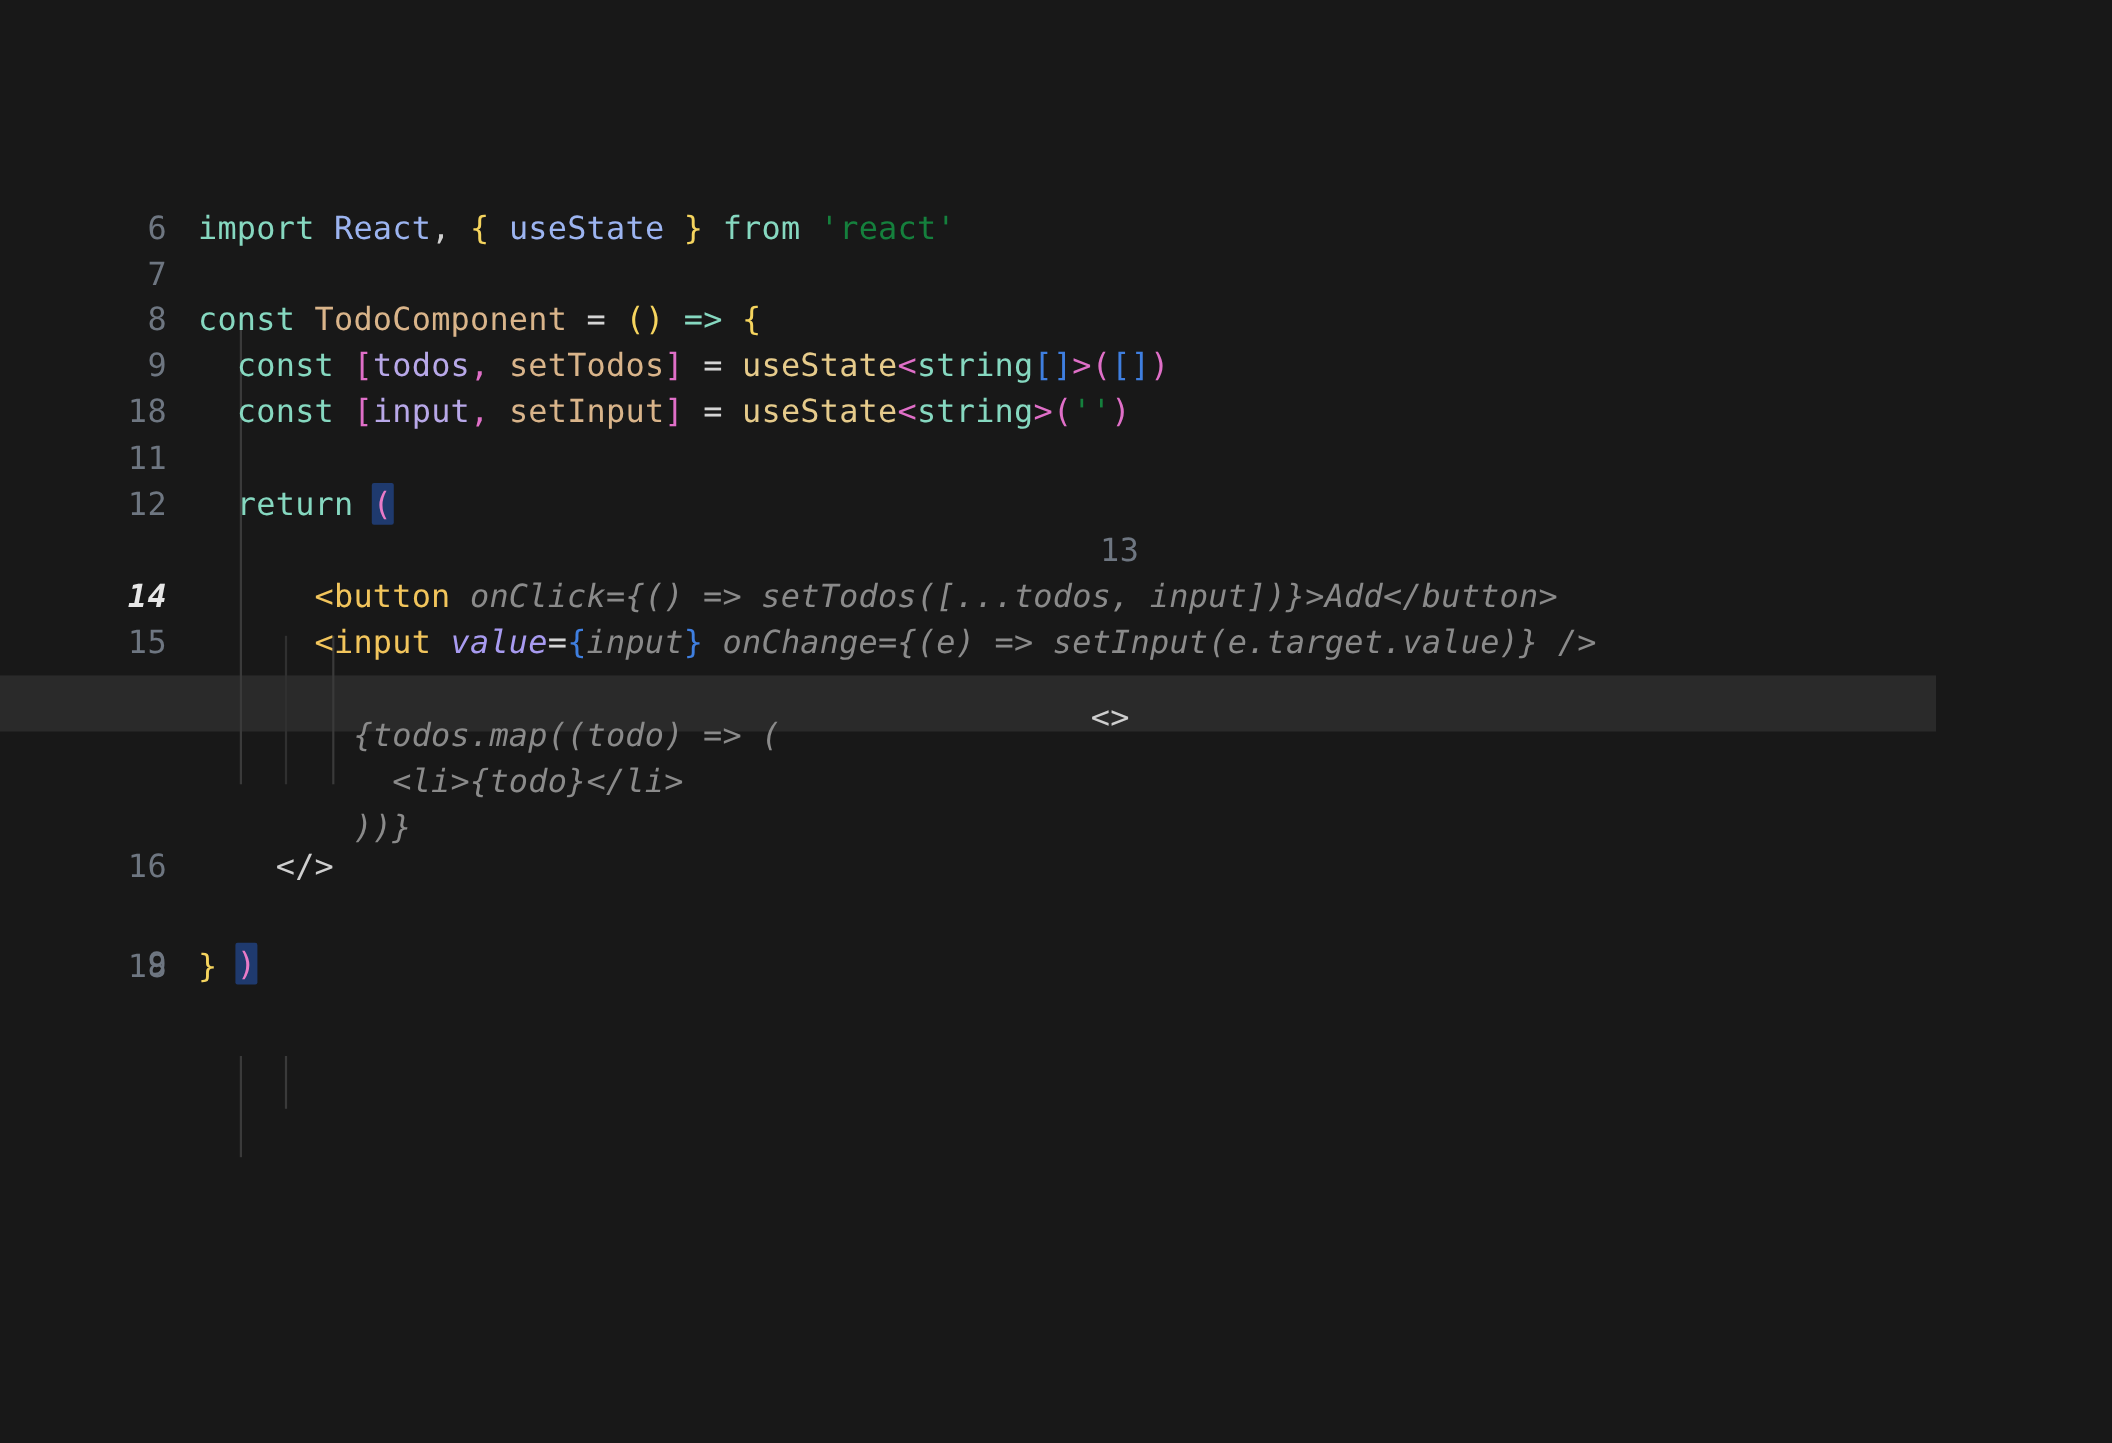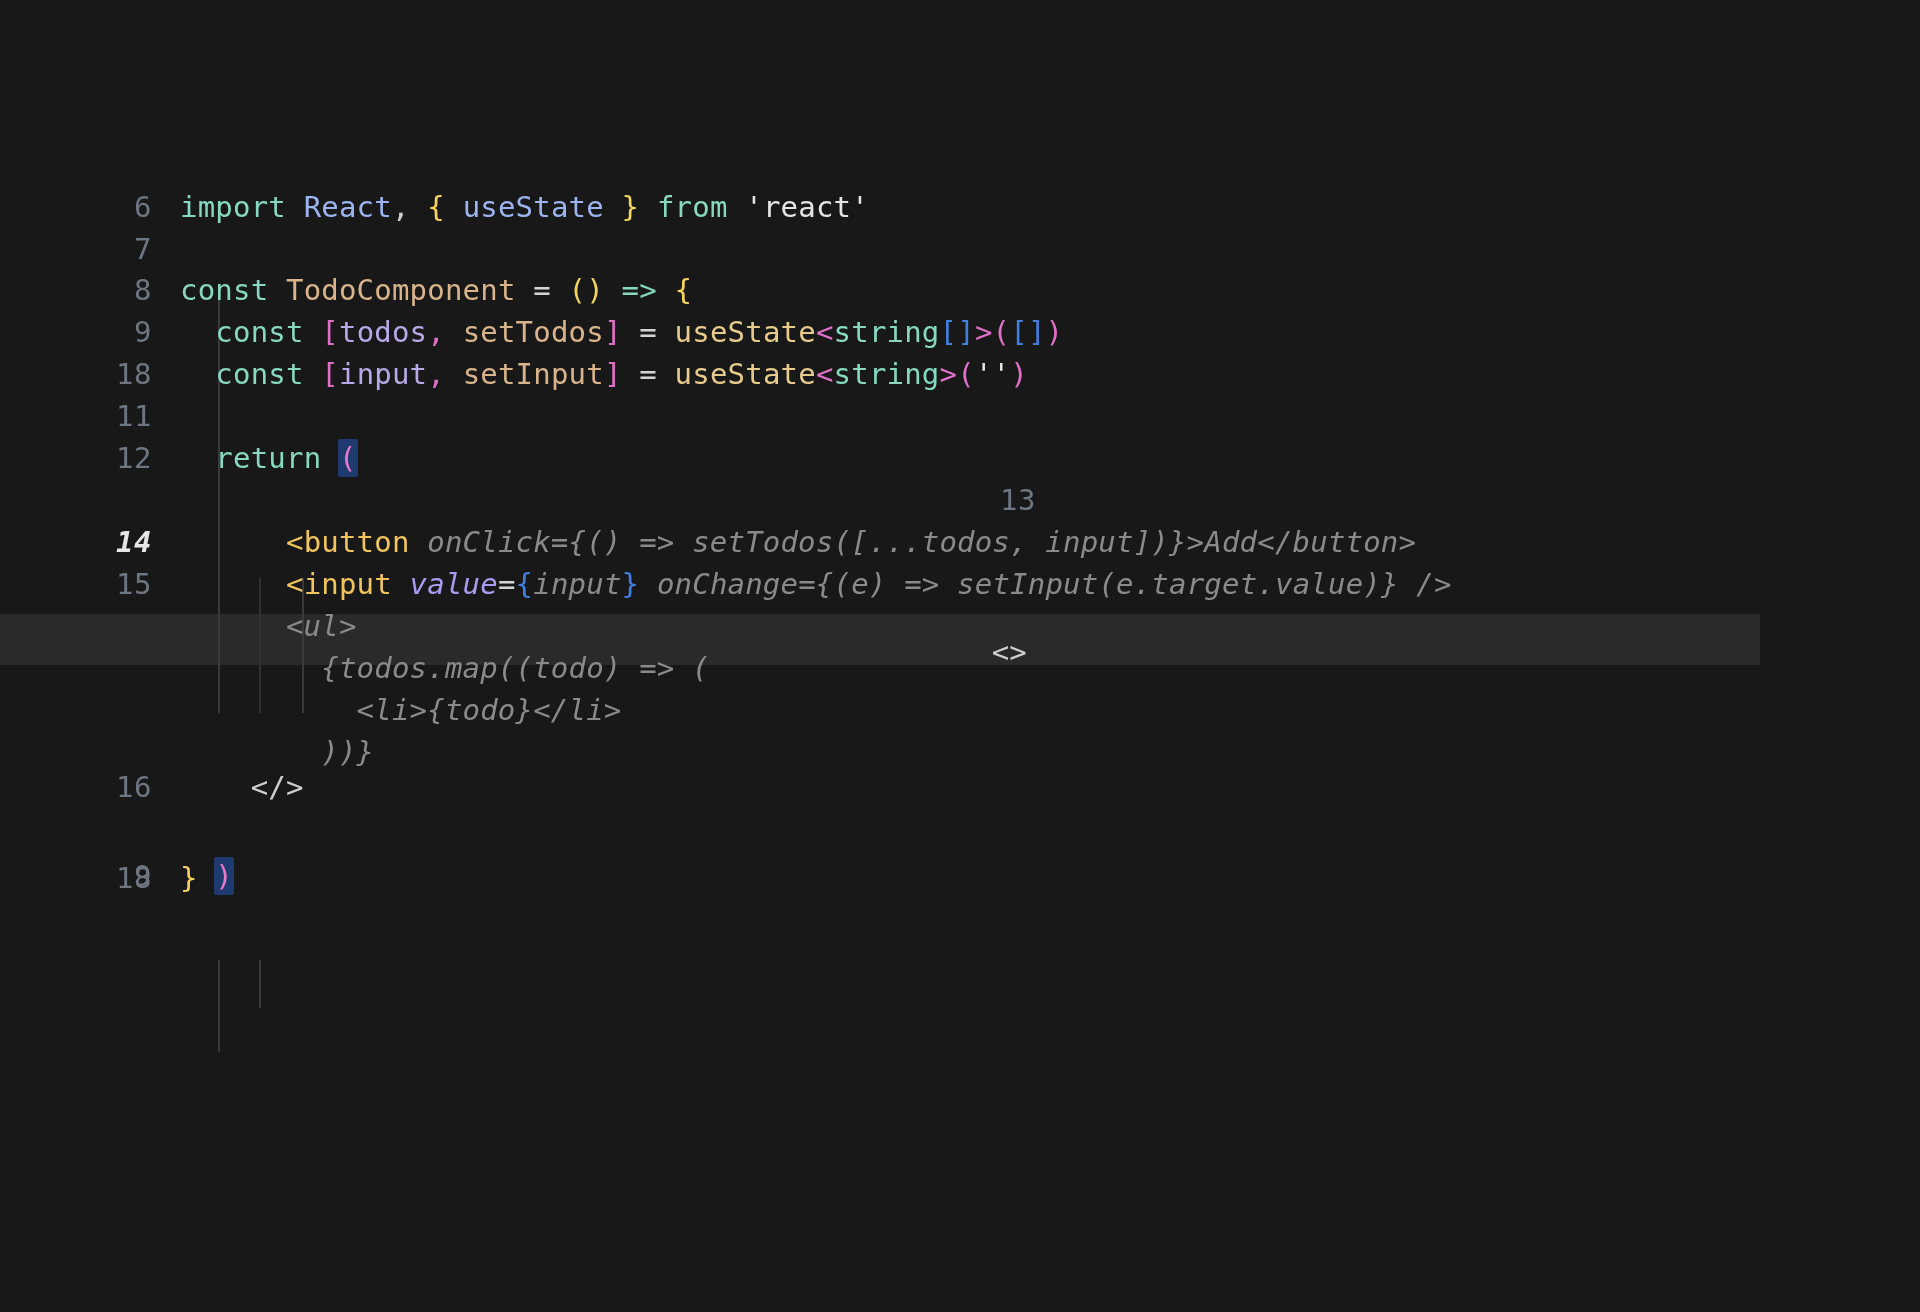--- a/index.html
+++ b/index.html
@@ -85,21 +85,21 @@
     background: #3a3a3a;
   }
   .guide.dim { background: #303030; }
 
   
   .t-key      { color: #86d8c0; }            
   .t-ident    { color: #9cb4f0; margin-top: 40px; }            
   .t-fn       { color: #d9b48a; }            
   .t-call     { color: #e6cb8b; }            
   .t-var      { color: #b8a8e8; }            
-  .t-str      { color: #e5e5e5; }            
+  .t-str      { color: #15803d; }            
   .t-type     { color: #86d8c0; }            
   .t-op       { color: #d4d4d4; }            
   .t-punct    { color: #cfcfcf; }            
   .t-arrow    { color: #86d8c0; }            
   .t-tag      { color: #f2c55c; }            
   .t-attr     { color: #a89bf0; font-style: italic; } 
 
   
   .b-yellow   { color: #f5d45e; }
   .b-pink     { color: #e87bc8; }
@@ -190,21 +190,20 @@
   <div class="row" style="top:517px;">
     <div class="gutter active">14</div>
     <div class="code"><span>      </span><span class="t-tag">&lt;button</span><span class="ghost"> onClick={() =&gt; setTodos([...todos, input])}&gt;Add&lt;/button&gt;</span></div>
   </div>
 
   <div class="row" style="top:559px;">
     <div class="gutter">15</div>
     <div class="code"><span>      </span><span class="t-tag">&lt;input</span><span> </span><span class="t-attr">value</span><span class="t-op">=</span><span class="b-blue">{</span><span class="ghost">input</span><span class="b-blue">}</span><span class="ghost"> onChange={(e) =&gt; setInput(e.target.value)} /&gt;</span></div>
   </div>
 
-  <div class="ghost-row" style="top:601px;">      &lt;ul&gt;</div>
   <div class="ghost-row" style="top:643px;">        {todos.map((todo) =&gt; (</div>
   <div class="ghost-row" style="top:685px;">          &lt;li&gt;{todo}&lt;/li&gt;</div>
   <div class="ghost-row" style="top:727px;">        ))}</div>
 
   <div class="row" style="top:762px;">
     <div class="gutter">16</div>
     <div class="code"><span>    </span><span class="t-punct">&lt;/&gt;</span></div>
   </div>
 
   <div class="row" style="top:851px;">

